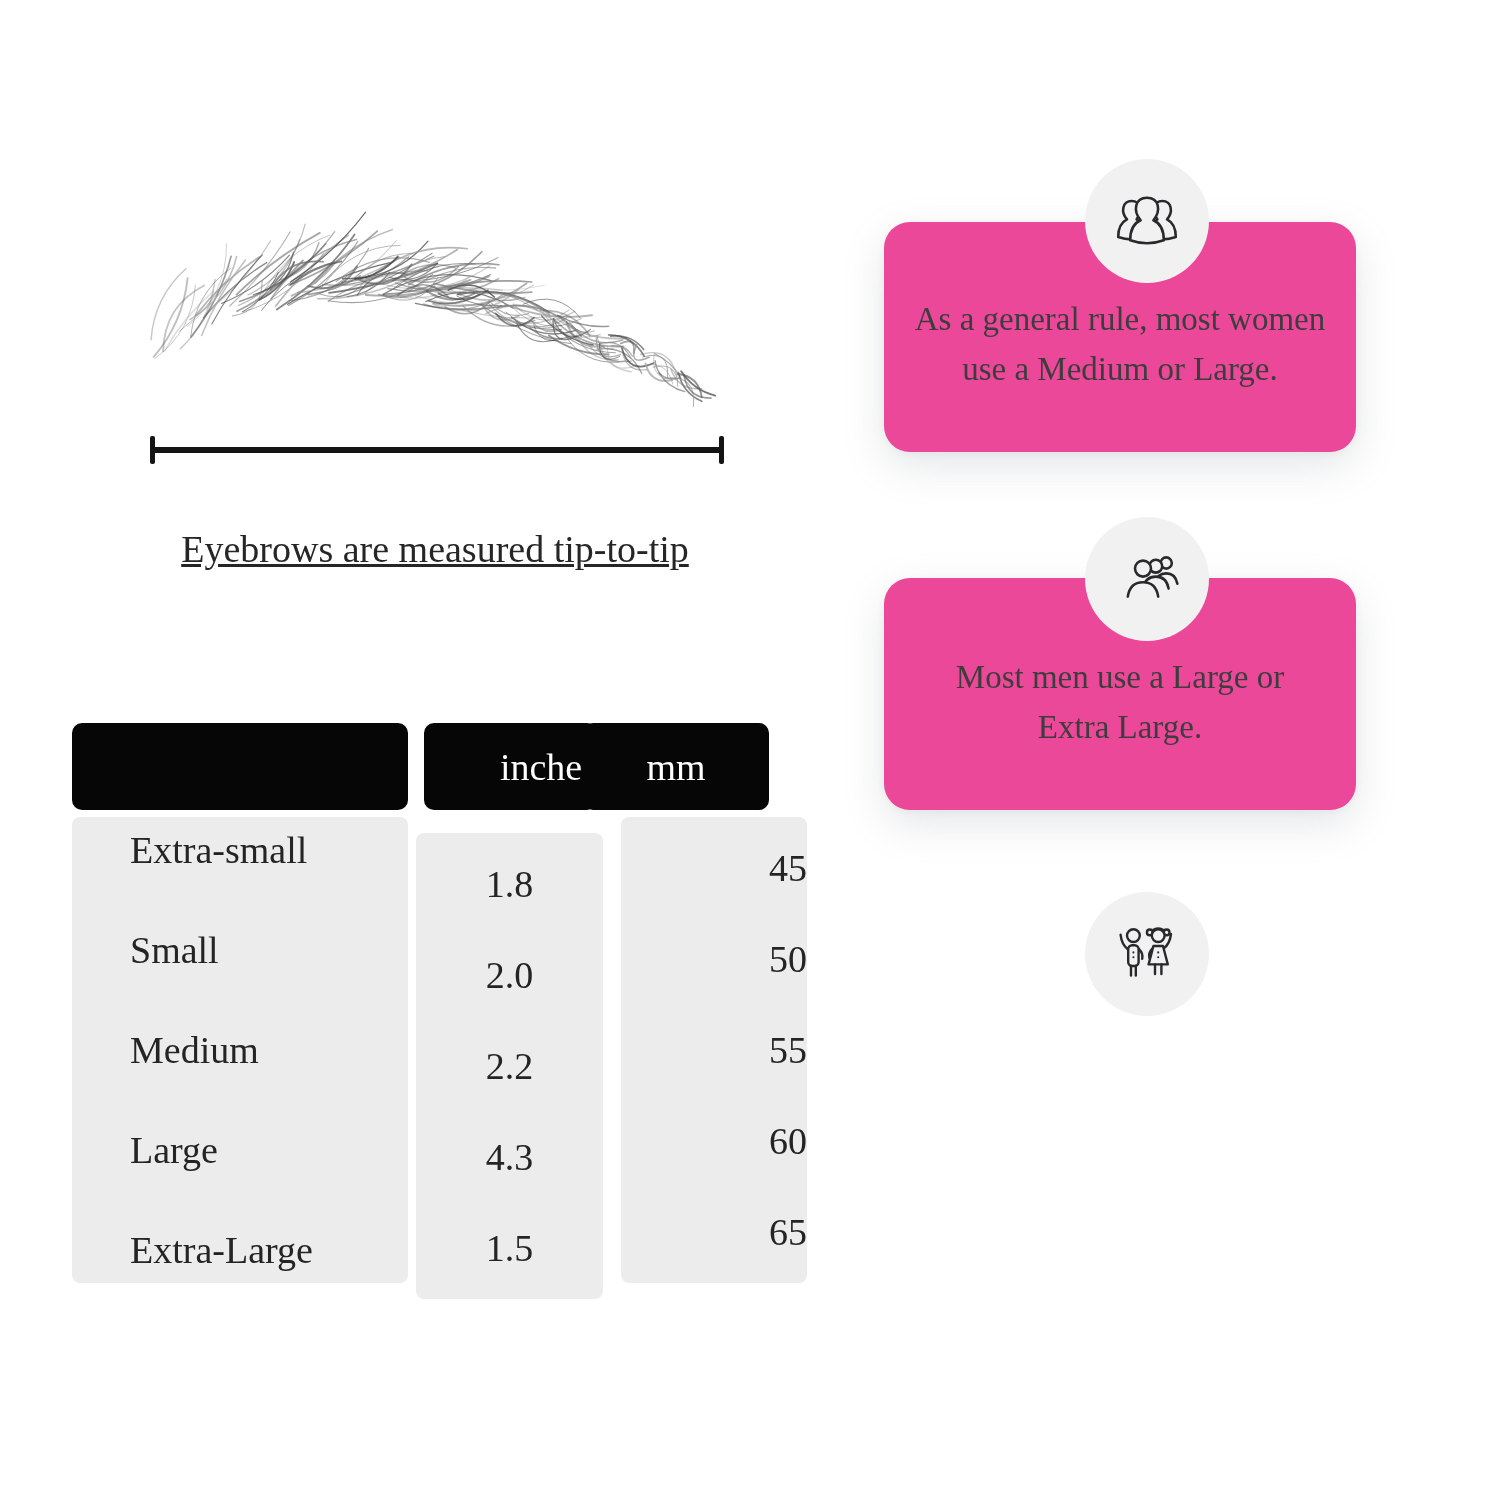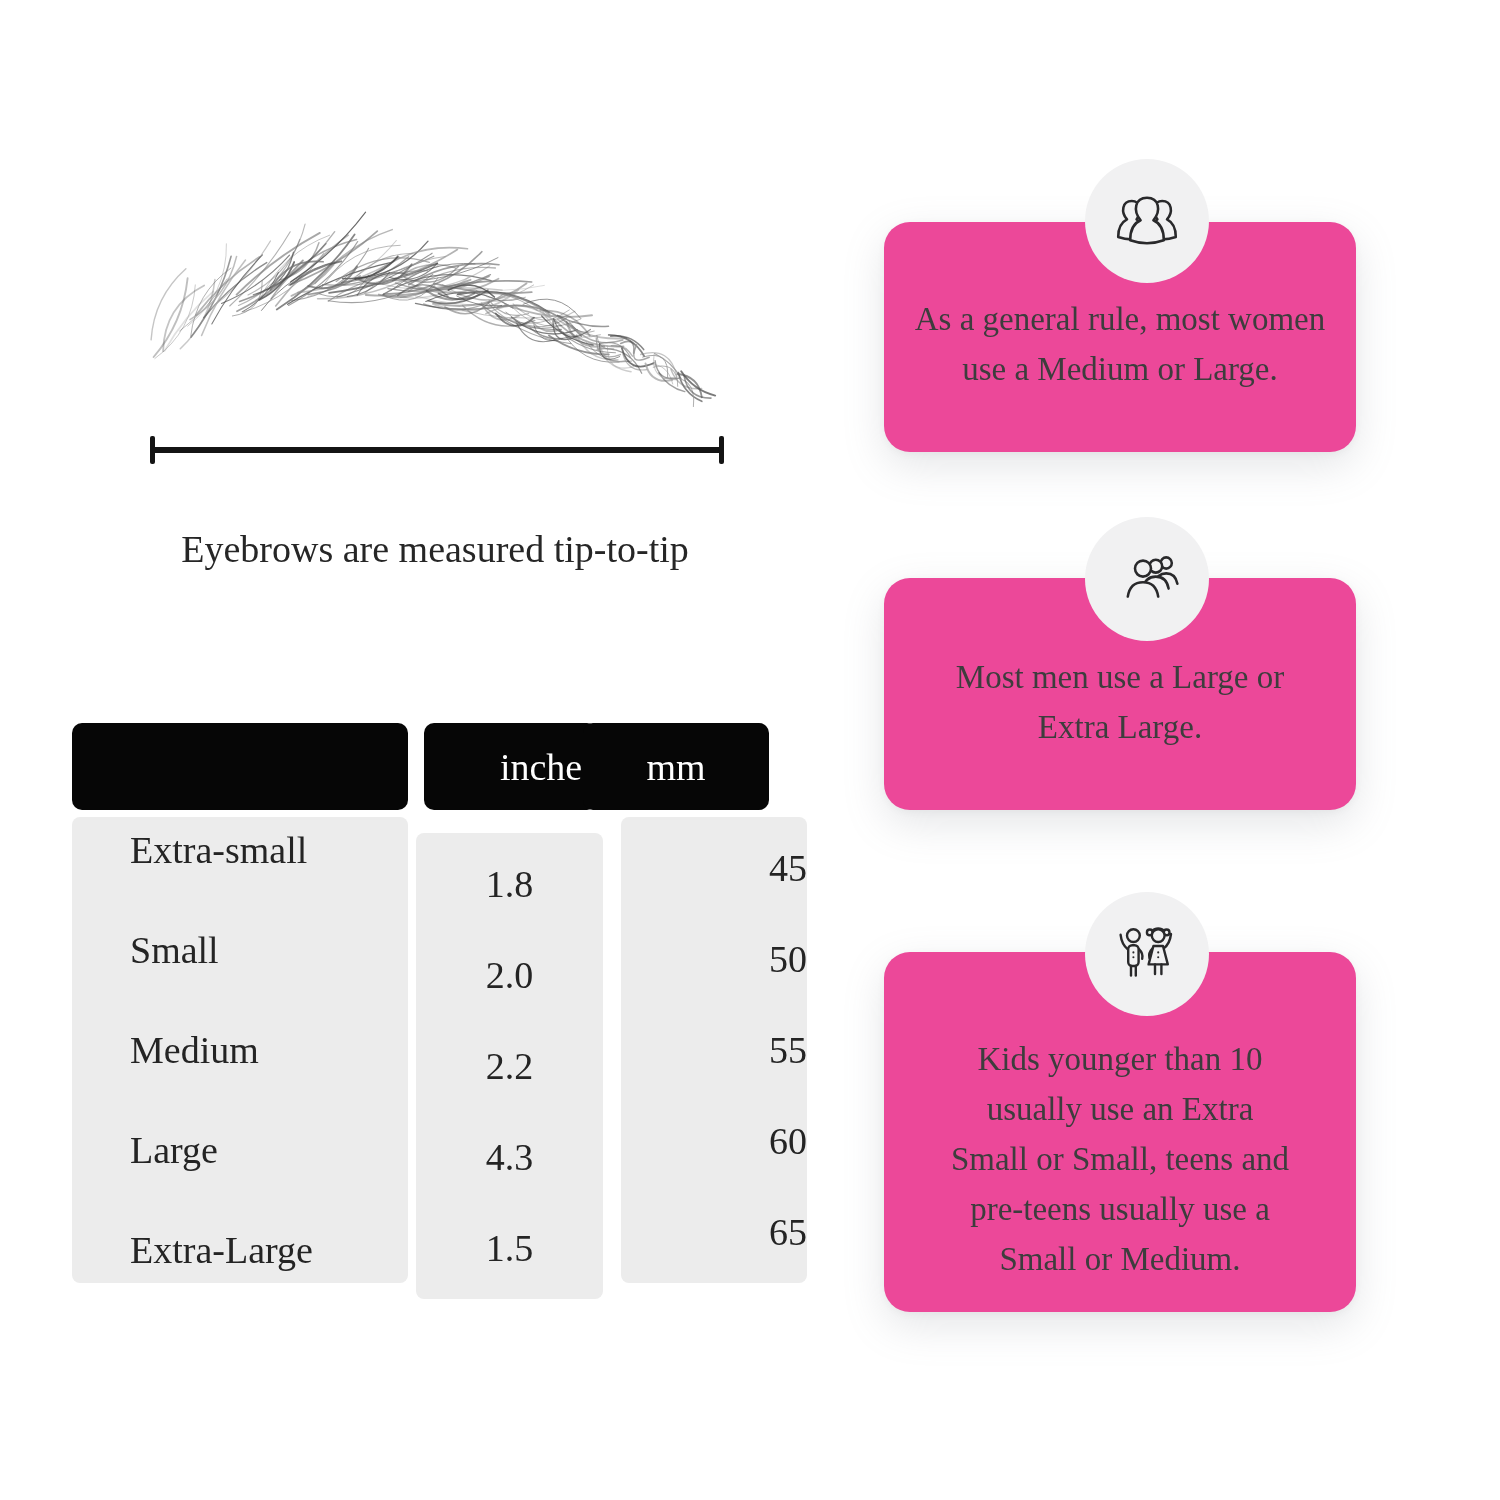--- a/index.html
+++ b/index.html
@@ -10,21 +10,21 @@
   }
   
   .brow-svg{position:absolute;left:110px;top:208px;width:610px;height:232px;}
   .measure-line{position:absolute;left:150px;top:436px;width:574px;height:28px;}
   .measure-line .bar{position:absolute;left:2px;right:2px;top:11px;height:6px;background:#141414;border-radius:3px;}
   .measure-line .cap{position:absolute;top:0;width:5px;height:28px;background:#141414;border-radius:2px;}
   .measure-line .cap.left{left:0;}
   .measure-line .cap.right{right:0;}
   .caption{
     position:absolute;left:88px;top:521px;width:694px;
-    text-align:center;font-size:38px;line-height:57px;color:#262626;
+    text-align:center;font-size:38px;line-height:57px;color:#262626;text-decoration:underline;
   }
   
   .th{
     position:absolute;top:723px;height:87px;background:#060606;border-radius:10px;
     color:#ffffff;font-size:38px;display:flex;align-items:center;justify-content:center;
   }
   .th.c1{left:72px;width:336px;}
   .th.c2{left:424px;width:173px;justify-content:flex-end;}
   .th.c3{left:583px;width:186px;}
   .tb{
@@ -285,27 +285,20 @@
   </div>
 
   <div class="card c1">
     <div>As a general rule, most women</div>
     <div>use a Medium or Large.</div>
   </div>
   <div class="card c2">
     <div>Most men use a Large or</div>
     <div>Extra Large.</div>
   </div>
-  <div class="card c3">
-    <div>Kids younger than 10</div>
-    <div>usually use an Extra</div>
-    <div>Small or Small, teens and</div>
-    <div>pre-teens usually use a</div>
-    <div>Small or Medium.</div>
-  </div>
 
   <div class="icon-circle p1">
     <svg viewBox="0 0 100 80" fill="none" stroke="#29292b" stroke-width="3.2" stroke-linejoin="round" stroke-linecap="round">
       <path d="M14 60 C14 47 19 41 25 38 C17 29 19 15 31 15 C42 15 44 29 37 38 C42 41 47 47 47 60 C36 64 25 64 14 60 Z" fill="#f1f1f2"></path>
       <path d="M53 60 C53 47 58 41 63 38 C56 29 58 15 69 15 C81 15 83 29 75 38 C81 41 86 47 86 60 C75 64 64 64 53 60 Z" fill="#f1f1f2"></path>
       <path d="M29 64 C29 49 35 42 42 39 C32 27 35 11 50 11 C65 11 68 27 58 39 C65 42 71 49 71 64 C57 69 43 69 29 64 Z" fill="#f1f1f2"></path>
     </svg>
   </div>
   <div class="icon-circle p2">
     <svg viewBox="0 0 100 80" fill="none" stroke="#29292b" stroke-width="3.2" stroke-linejoin="round" stroke-linecap="round">

